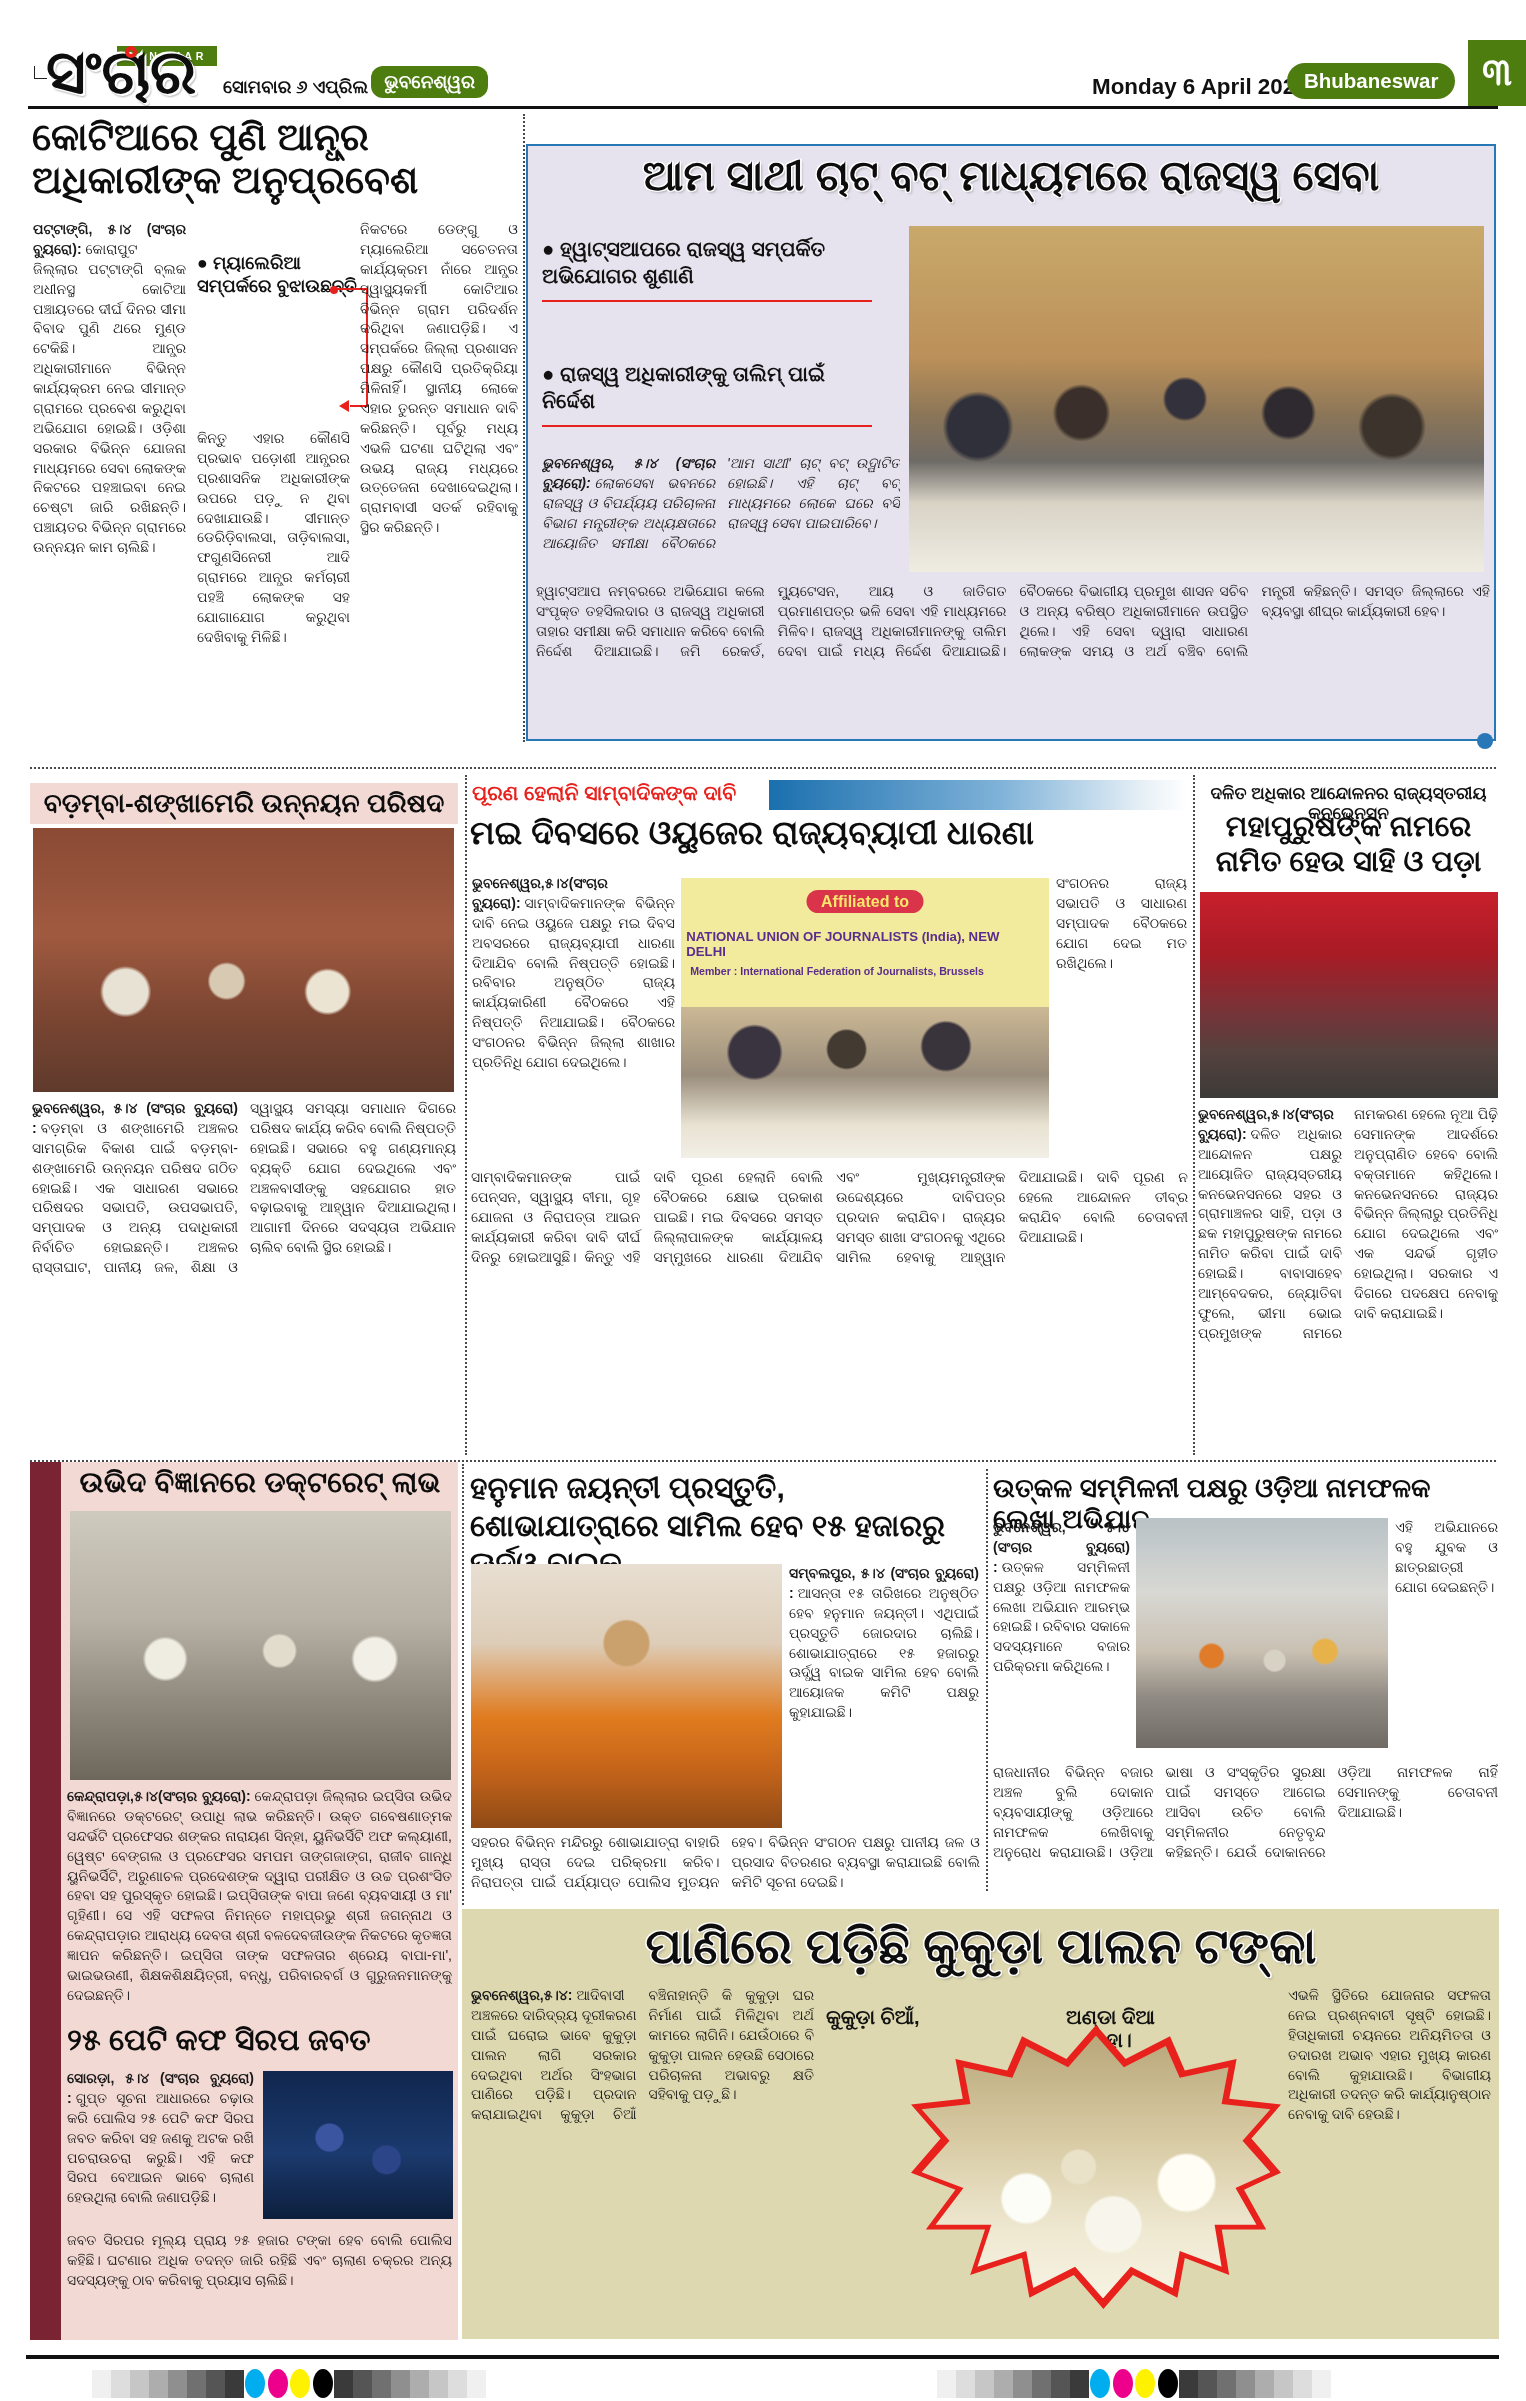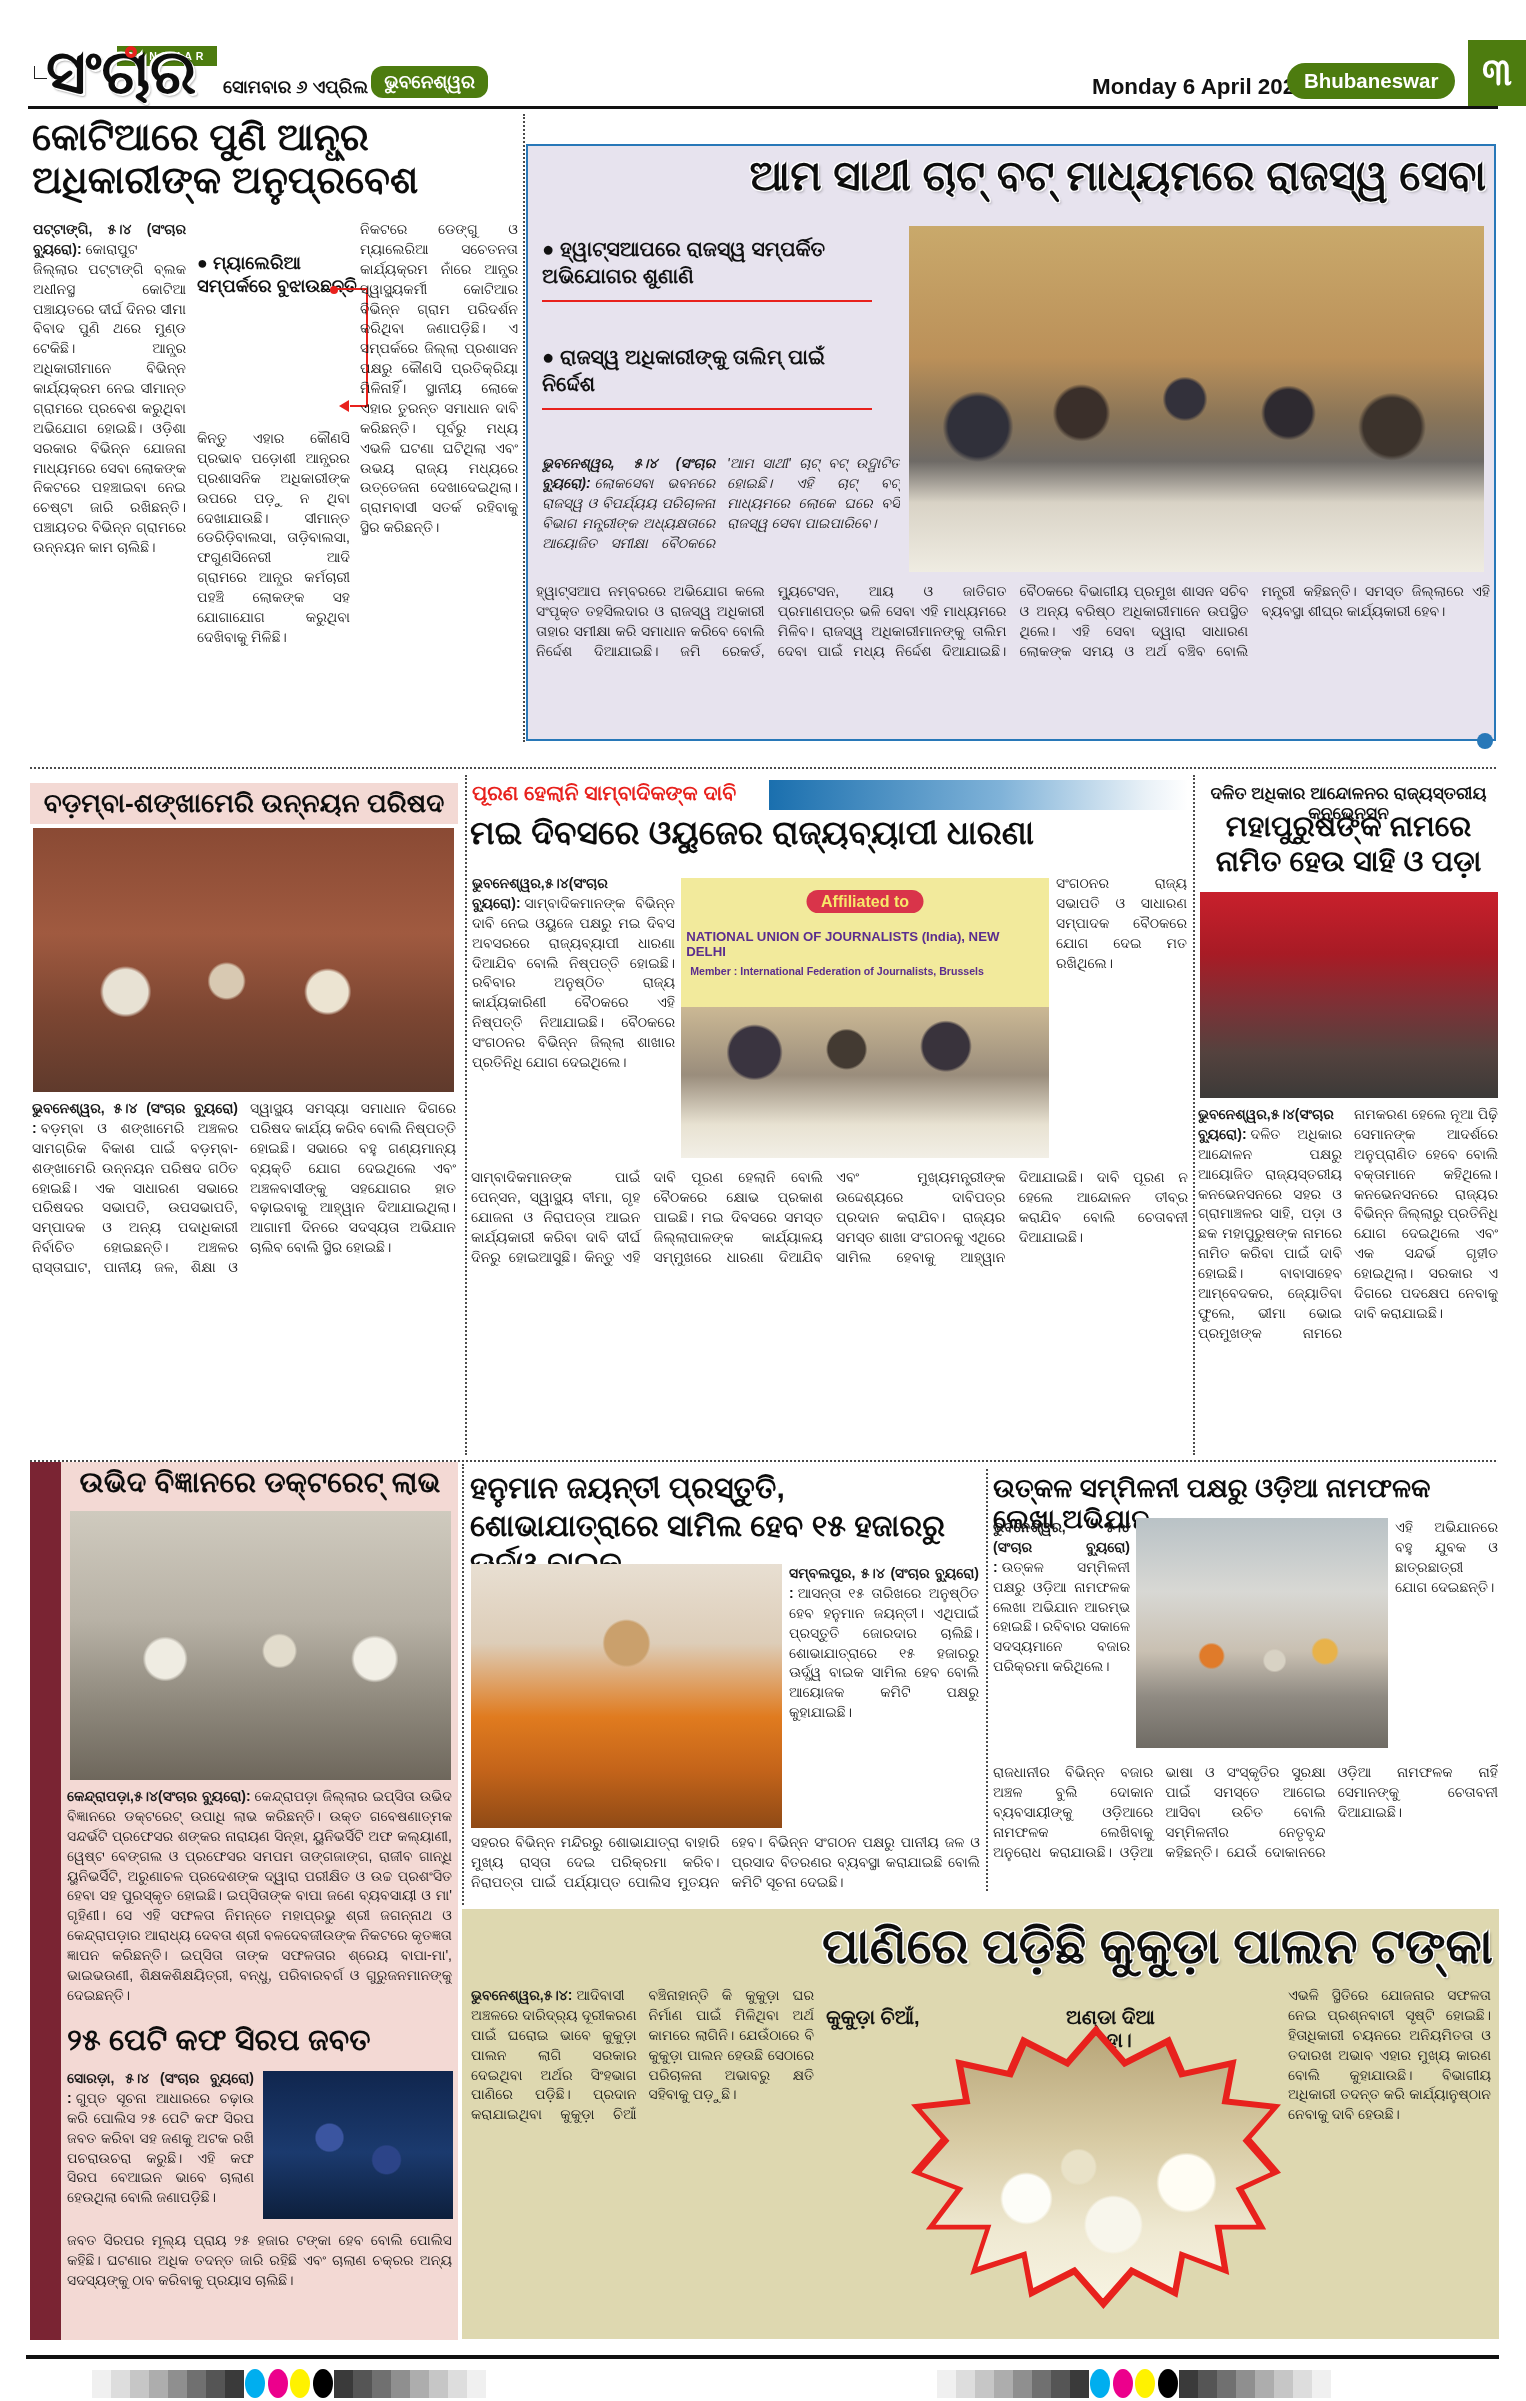--- a/index.html
+++ b/index.html
@@ -12,21 +12,21 @@
   .page{position:relative;width:1526px;height:2401px;background:#fff;margin:0 auto;overflow:hidden;color:#111;}
   .abs{position:absolute;}
   .bold{font-weight:700;}
   .ctr{text-align:center;}
   .body-text{font-size:14px;line-height:1.42;text-align:justify;overflow:hidden;color:#181818;}
   .dl{font-weight:700;margin-right:4px;}
   .cols2{column-count:2;column-gap:12px;}
   .cols3{column-count:3;column-gap:12px;}
   .cols4{column-count:4;column-gap:13.2px;}
   .headline{font-weight:700;color:#0d0d0d;}
-  .outline-w{text-shadow:-1.3px -1.3px 0 #fff,1.3px -1.3px 0 #fff,-1.3px 1.3px 0 #fff,1.3px 1.3px 0 #fff,2px 2px 2.6px rgba(0,0,0,.25);text-align:right;}
+  .outline-w{text-shadow:-1.3px -1.3px 0 #fff,1.3px -1.3px 0 #fff,-1.3px 1.3px 0 #fff,1.3px 1.3px 0 #fff,2px 2px 2.6px rgba(0,0,0,.25);}
   .pill{background:#4d7c0f;color:#fff;display:flex;align-items:center;justify-content:center;font-weight:700;}
   .dot-h{border-top:2px dotted #4a4a4a;height:0;}
   .dot-v{border-left:2px dotted #4a4a4a;width:0;}
   .photo{overflow:hidden;}
   .bullet-item{font-weight:700;font-size:18px;line-height:1.3;color:#111;}
   .bb-bullet{font-weight:700;font-size:20.5px;line-height:1.32;border-bottom:2.6px solid var(--c-red);padding-bottom:11px;}
   .reg{display:flex;align-items:center;}
   .sw{width:19px;height:28px;display:inline-block;}
   .cdot{width:20px;height:29px;border-radius:50%;display:inline-block;margin:0 1.3px;}
   .star-outer{clip-path:var(--star);background:var(--c-red);}
@@ -108,21 +108,21 @@
   <div class="abs" style="left:366px;top:288px;width:2px;height:119px;background:var(--c-red);"></div>
   <div class="abs" style="left:350px;top:405px;width:18.5px;height:2px;background:var(--c-red);"></div>
   <div class="abs" style="left:339px;top:400px;width:0;height:0;border-top:6px solid transparent;border-bottom:6px solid transparent;border-right:10.6px solid var(--c-red);"></div>
 
   <div class="abs body-text" style="left:197px;top:429px;width:153px;height:313px;"><span>କିନ୍ତୁ ଏହାର କୌଣସି ପ୍ରଭାବ ପଡ଼ୋଶୀ ଆନ୍ଧ୍ରର ପ୍ରଶାସନିକ ଅଧିକାରୀଙ୍କ ଉପରେ ପଡ଼ୁ ନ ଥିବା ଦେଖାଯାଉଛି। ସୀମାନ୍ତ ଡେରିଡ଼ିବାଲସା, ତାଡ଼ିବାଲସା, ଫଗୁଣସିନେରୀ ଆଦି ଗ୍ରାମରେ ଆନ୍ଧ୍ର କର୍ମଚାରୀ ପହଞ୍ଚି ଲୋକଙ୍କ ସହ ଯୋଗାଯୋଗ କରୁଥିବା ଦେଖିବାକୁ ମିଳିଛି।</span></div>
   <div class="abs body-text" style="left:360px;top:220px;width:158px;height:521px;"><span>ନିକଟରେ ଡେଙ୍ଗୁ ଓ ମ୍ୟାଲେରିଆ ସଚେତନତା କାର୍ଯ୍ୟକ୍ରମ ନାଁରେ ଆନ୍ଧ୍ର ସ୍ୱାସ୍ଥ୍ୟକର୍ମୀ କୋଟିଆର ବିଭିନ୍ନ ଗ୍ରାମ ପରିଦର୍ଶନ କରିଥିବା ଜଣାପଡ଼ିଛି। ଏ ସମ୍ପର୍କରେ ଜିଲ୍ଲା ପ୍ରଶାସନ ପକ୍ଷରୁ କୌଣସି ପ୍ରତିକ୍ରିୟା ମିଳିନାହିଁ। ସ୍ଥାନୀୟ ଲୋକେ ଏହାର ତୁରନ୍ତ ସମାଧାନ ଦାବି କରିଛନ୍ତି। ପୂର୍ବରୁ ମଧ୍ୟ ଏଭଳି ଘଟଣା ଘଟିଥିଲା ଏବଂ ଉଭୟ ରାଜ୍ୟ ମଧ୍ୟରେ ଉତ୍ତେଜନା ଦେଖାଦେଇଥିଲା। ଗ୍ରାମବାସୀ ସତର୍କ ରହିବାକୁ ସ୍ଥିର କରିଛନ୍ତି।</span></div>
 
   <div class="abs" style="left:526px;top:144px;width:970px;height:597px;border:2.6px solid var(--c-blue);background:var(--c-boxbg);"></div>
   <div class="abs headline ctr outline-w" style="left:536px;top:152px;width:950px;font-size:42px;">ଆମ ସାଥୀ ଚାଟ୍ ବଟ୍ ମାଧ୍ୟମରେ ରାଜସ୍ୱ ସେବା</div>
   <div class="abs bb-bullet" style="left:542px;top:235px;width:330px;">● <span>ହ୍ୱାଟ୍ସଆପରେ ରାଜସ୍ୱ ସମ୍ପର୍କିତ ଅଭିଯୋଗର ଶୁଣାଣି</span></div>
-  <div class="abs bb-bullet" style="left:542px;top:343px;width:330px;">● <span>ରାଜସ୍ୱ ଅଧିକାରୀଙ୍କୁ ତାଲିମ୍ ପାଇଁ ନିର୍ଦ୍ଦେଶ</span></div>
+  <div class="abs bb-bullet" style="left:542px;top:360px;width:330px;">● <span>ରାଜସ୍ୱ ଅଧିକାରୀଙ୍କୁ ତାଲିମ୍ ପାଇଁ ନିର୍ଦ୍ଦେଶ</span></div>
   <div class="abs photo ph-meeting" style="left:909px;top:226px;width:575px;height:346px;"></div>
   <div class="abs body-text cols2" style="left:542px;top:454px;width:358px;height:117px;font-style:italic;">
     <b class="dl">ଭୁବନେଶ୍ୱର, ୫।୪ (ସଂଚାର ବ୍ୟୁରୋ):</b><span>ଲୋକସେବା ଭବନରେ ରାଜସ୍ୱ ଓ ବିପର୍ଯ୍ୟୟ ପରିଚାଳନା ବିଭାଗ ମନ୍ତ୍ରୀଙ୍କ ଅଧ୍ୟକ୍ଷତାରେ ଆୟୋଜିତ ସମୀକ୍ଷା ବୈଠକରେ 'ଆମ ସାଥୀ' ଚାଟ୍ ବଟ୍ ଉଦ୍ଘାଟିତ ହୋଇଛି। ଏହି ଚାଟ୍ ବଟ୍ ମାଧ୍ୟମରେ ଲୋକେ ଘରେ ବସି ରାଜସ୍ୱ ସେବା ପାଇପାରିବେ।</span>
   </div>
   <div class="abs body-text cols4" style="left:536px;top:582px;width:954px;height:150px;"><span>ହ୍ୱାଟ୍ସଆପ ନମ୍ବରରେ ଅଭିଯୋଗ କଲେ ସଂପୃକ୍ତ ତହସିଲଦାର ଓ ରାଜସ୍ୱ ଅଧିକାରୀ ତାହାର ସମୀକ୍ଷା କରି ସମାଧାନ କରିବେ ବୋଲି ନିର୍ଦ୍ଦେଶ ଦିଆଯାଇଛି। ଜମି ରେକର୍ଡ, ମ୍ୟୁଟେସନ, ଆୟ ଓ ଜାତିଗତ ପ୍ରମାଣପତ୍ର ଭଳି ସେବା ଏହି ମାଧ୍ୟମରେ ମିଳିବ। ରାଜସ୍ୱ ଅଧିକାରୀମାନଙ୍କୁ ତାଲିମ ଦେବା ପାଇଁ ମଧ୍ୟ ନିର୍ଦ୍ଦେଶ ଦିଆଯାଇଛି। ବୈଠକରେ ବିଭାଗୀୟ ପ୍ରମୁଖ ଶାସନ ସଚିବ ଓ ଅନ୍ୟ ବରିଷ୍ଠ ଅଧିକାରୀମାନେ ଉପସ୍ଥିତ ଥିଲେ। ଏହି ସେବା ଦ୍ୱାରା ସାଧାରଣ ଲୋକଙ୍କ ସମୟ ଓ ଅର୍ଥ ବଞ୍ଚିବ ବୋଲି ମନ୍ତ୍ରୀ କହିଛନ୍ତି। ସମସ୍ତ ଜିଲ୍ଲାରେ ଏହି ବ୍ୟବସ୍ଥା ଶୀଘ୍ର କାର୍ଯ୍ୟକାରୀ ହେବ।</span></div>
   <div class="abs" style="left:1477px;top:733px;width:16px;height:16px;border-radius:50%;background:var(--c-blue);"></div>
 
   <div class="abs dot-h" style="left:30px;top:767px;width:1466px;"></div>
   <div class="abs dot-v" style="left:465px;top:775px;height:680px;"></div>
   <div class="abs dot-v" style="left:1193px;top:775px;height:680px;"></div>

